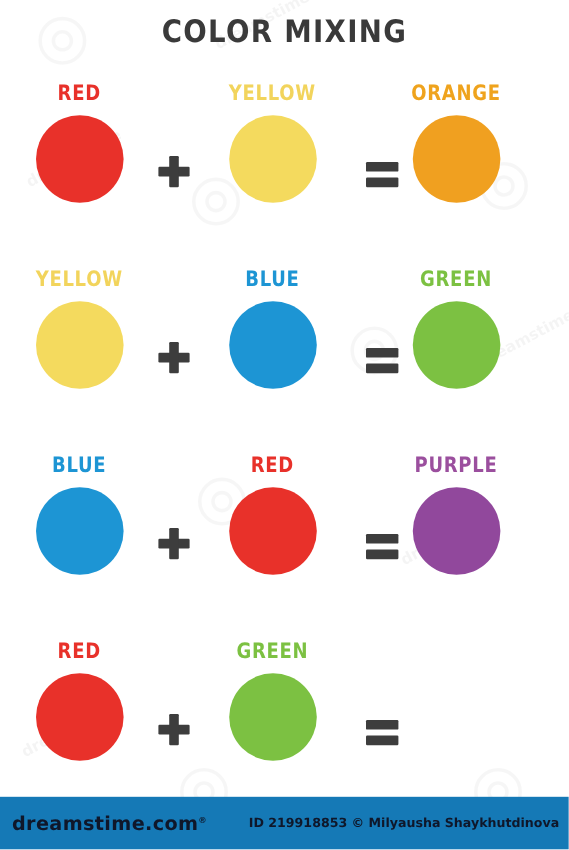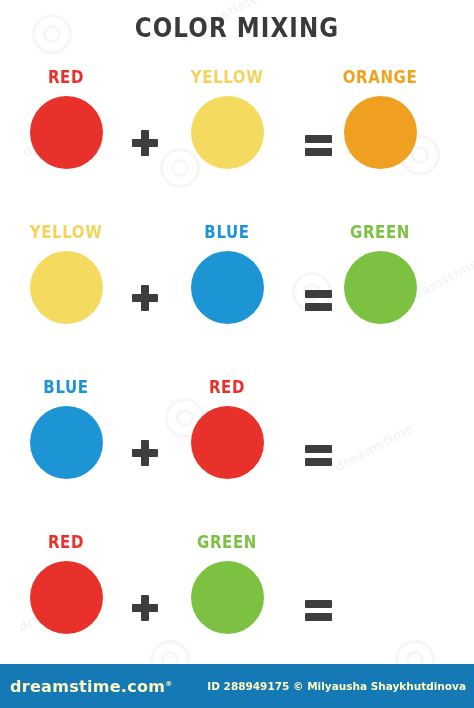--- a/index.html
+++ b/index.html
@@ -111,21 +111,21 @@
   .eq-bar.bottom { top: 20px; }
 
   
   .footer {
     position: absolute;
     left: 0;
     bottom: 0;
     width: 474px;
     height: 44px;
     background: #1579b6;
-    color: #fef9c3;
+    color: #0f172a;
   }
   .footer-brand {
     position: absolute;
     left: 10px;
     top: 13px;
     font-family: "DejaVu Sans", sans-serif;
     font-size: 16px;
     font-weight: bold;
     letter-spacing: 0.3px;
   }
@@ -251,20 +251,24 @@
           <div class="plus-v"></div>
       </div>
       <div class="term term-b">
         <div class="swatch-label" style="color:#E8312A">RED</div>
         <div class="circle" style="background:#E8312A"></div>
       </div>
       <div class="op op-eq">
         <div class="eq-bar top"></div>
           <div class="eq-bar bottom"></div>
       </div>
+      <div class="term term-c">
+        <div class="swatch-label" style="color:#9B4F9E">PURPLE</div>
+        <div class="circle" style="background:#91489C"></div>
+      </div>
     </div>
 
     <div class="row">
       <div class="term term-a">
         <div class="swatch-label" style="color:#E8312A">RED</div>
         <div class="circle" style="background:#E8312A"></div>
       </div>
       <div class="op op-plus">
         <div class="plus-h"></div>
           <div class="plus-v"></div>
@@ -276,16 +280,16 @@
       <div class="op op-eq">
         <div class="eq-bar top"></div>
           <div class="eq-bar bottom"></div>
       </div>
     </div>
 
   </div>
 
   <div class="footer">
     <div class="footer-brand"><span>dreamstime.com</span><span class="reg">®</span></div>
-    <div class="footer-credit">ID 288949175 © Milyausha Shaykhutdinova</div>
+    <div class="footer-credit">ID 219918853 © Milyausha Shaykhutdinova</div>
   </div>
 
 </div>
 
 </body></html>

